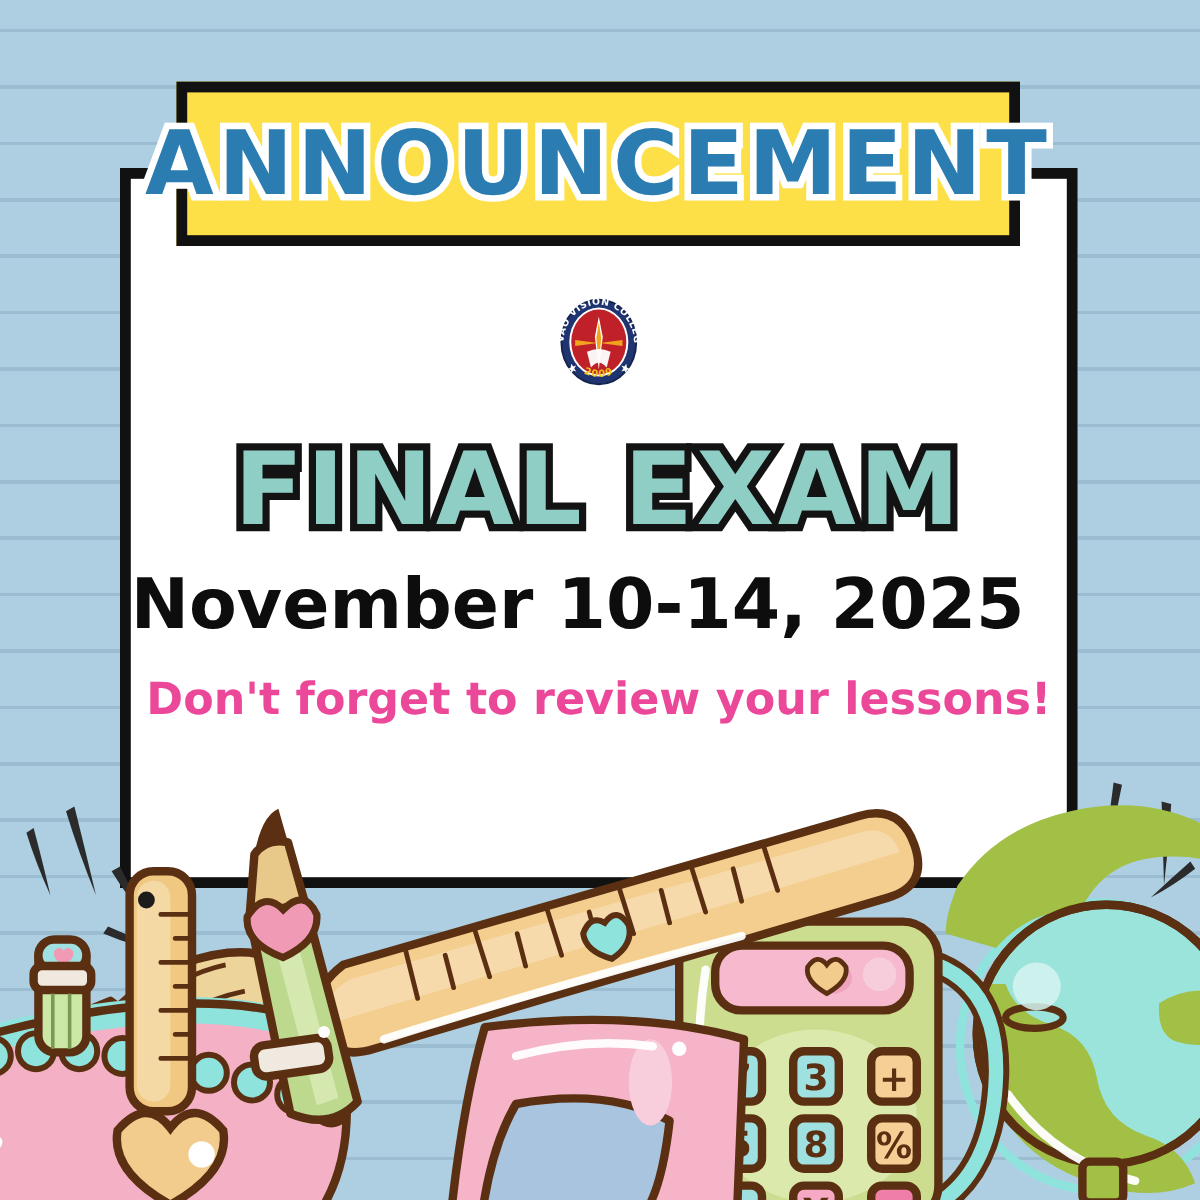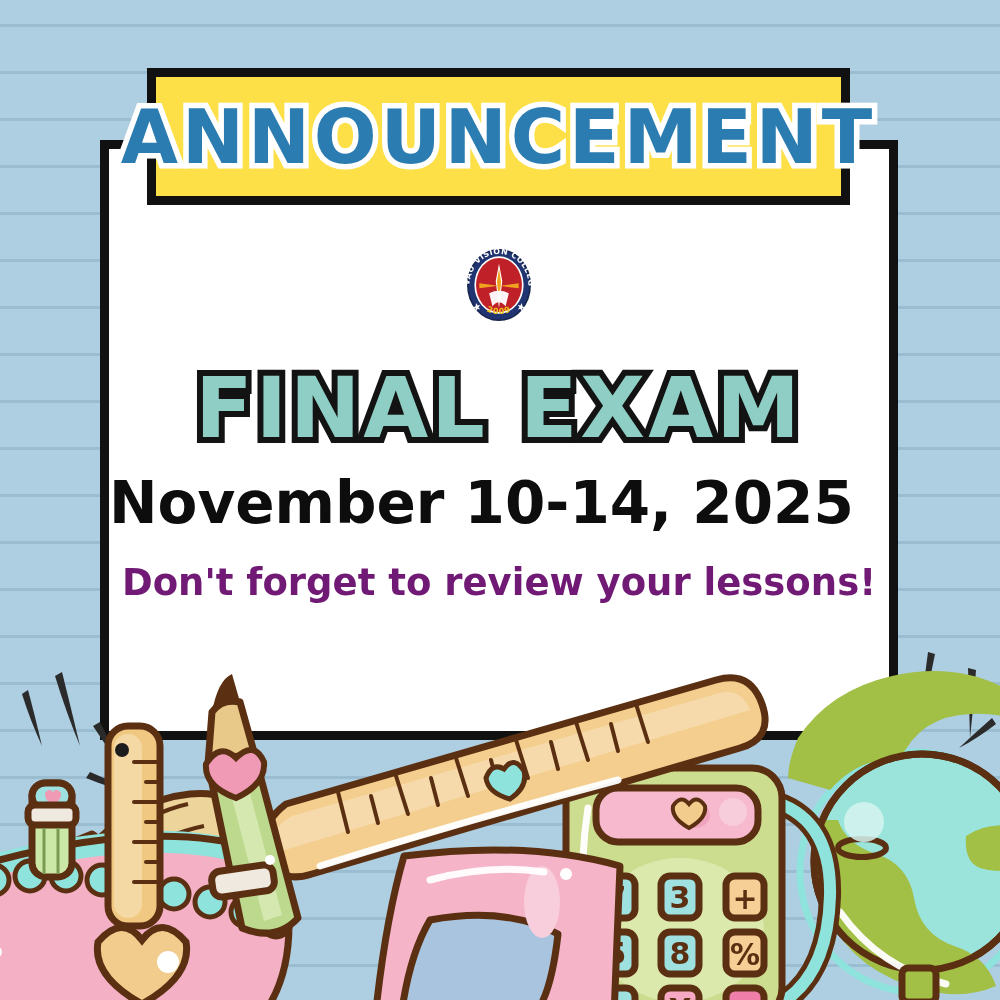--- a/index.html
+++ b/index.html
@@ -140,21 +140,21 @@
     position: absolute;
     left: 0; right: 0;
     top: 412px;
     text-align: center;
     z-index: 3;
   }
   #sub-text {
     font-family: "DejaVu Sans", sans-serif;
     font-weight: bold;
     font-size: 37px;
-    color: #701a75;
+    color: #ec4899;
     white-space: nowrap;
   }
 
   
   #art {
     position: absolute;
     left: 0; top: 0;
     width: 1000px; height: 1000px;
     z-index: 8;
     pointer-events: none;

